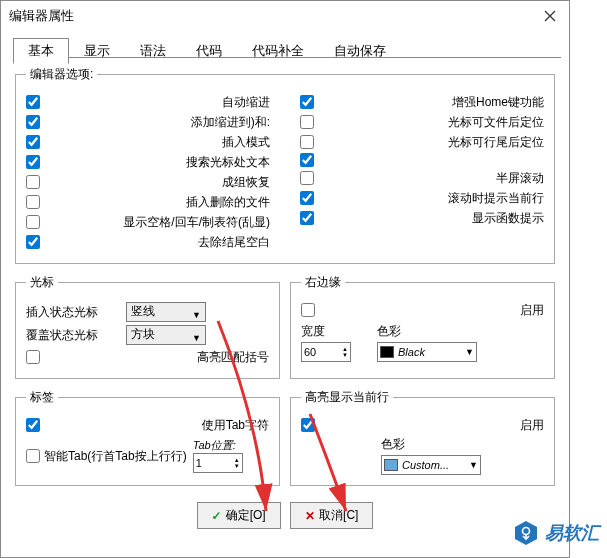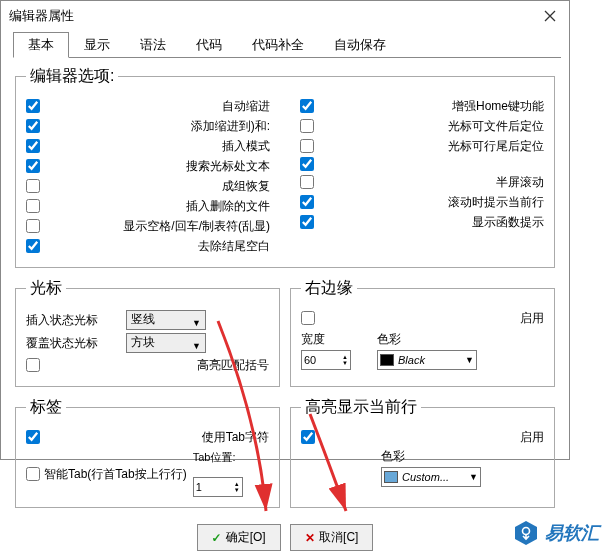--- a/index.html
+++ b/index.html
@@ -1,25 +1,25 @@
 <!DOCTYPE html>
 <html><head>
   <meta charset="utf-8">
   <style>
     * { box-sizing: border-box; margin: 0; padding: 0; }
     body { width: 607px; height: 558px; font-family: "Microsoft YaHei", sans-serif; font-size: 12px; background: #fff; position: relative; overflow: hidden; }
-    .dialog { width: 570px; height: 460px; border: 1px solid #888; position: relative; background: #fff; }
+    .dialog { width: 570px; height: 558px; border: 1px solid #888; position: relative; background: #fff; }
     .titlebar { display: flex; align-items: center; padding: 4px 8px; font-size: 13px; }
     .close-btn { margin-left: auto; width: 22px; height: 22px; display: flex; align-items: center; justify-content: center; font-size: 16px; cursor: default; }
     .tabs { display: flex; margin: 0 8px 0 12px; border-bottom: 1px solid #888; position: relative; }
-    .tab { padding: 3px 14px; border: 1px solid transparent; border-bottom: none; font-size: 13px; cursor: default; position: relative; top: 1px; }
+    .tab { padding: 3px 14px; border: 1px solid transparent; border-bottom: none; font-size: 13px; cursor: default; position: relative; top: 7px; }
     .tab.active { border: 1px solid #888; border-bottom: 1px solid #fff; background: #fff; }
     .content { padding: 8px 14px; }
     fieldset { border: 1px solid #aaa; margin-bottom: 10px; padding: 8px 10px 10px; }
-    legend { padding: 0 4px; font-size: 16px; margin-top: 32px; }
+    legend { padding: 0 4px; font-size: 12px; margin-top: 32px; }
     .cols { display: flex; gap: 30px; }
     .col { flex: 1; }
     .chk { display: flex; align-items: center; margin: 2px 0; gap: 4px; line-height: 18px; justify-content: space-between; }
     .chk input { width: 14px; height: 14px; accent-color: #0078d7; }
     .row2 { display: flex; gap: 10px; }
     fieldset.fs2 { flex: 1; }
     .dropdown { border: 1px solid #7a7a7a; background: #eee; padding: 1px 4px; display: inline-flex; align-items: flex-end; width: 80px; height: 20px; margin-left: 4px; }
     .dropdown .val { flex: 1; }
     .dropdown .arr { font-size: 9px; }
     .inprow { display: flex; align-items: center; margin: 3px 0; gap: 16px; }
@@ -194,21 +194,21 @@
         <div class="chk">
           <input type="checkbox" checked="" style="">
           <span>使用Tab字符</span>
         </div>
         <div class="tabrow">
           <div class="chk" style="margin:0;">
             <input type="checkbox" style="">
             <span>智能Tab(行首Tab按上行行)</span>
           </div>
           <div>
-            <div style="font-size:11px; margin-bottom:12px;">Tab位置:</div>
+            <div style="font-size:11px; margin-bottom:0;font-style:italic;">Tab位置:</div>
             <div class="spinner">
               <span class="sv">1</span>
               <span class="sarrows">
                   <span>▲</span>
                   <span>▼</span>
                 </span>
             </div>
           </div>
         </div>
       </fieldset>

